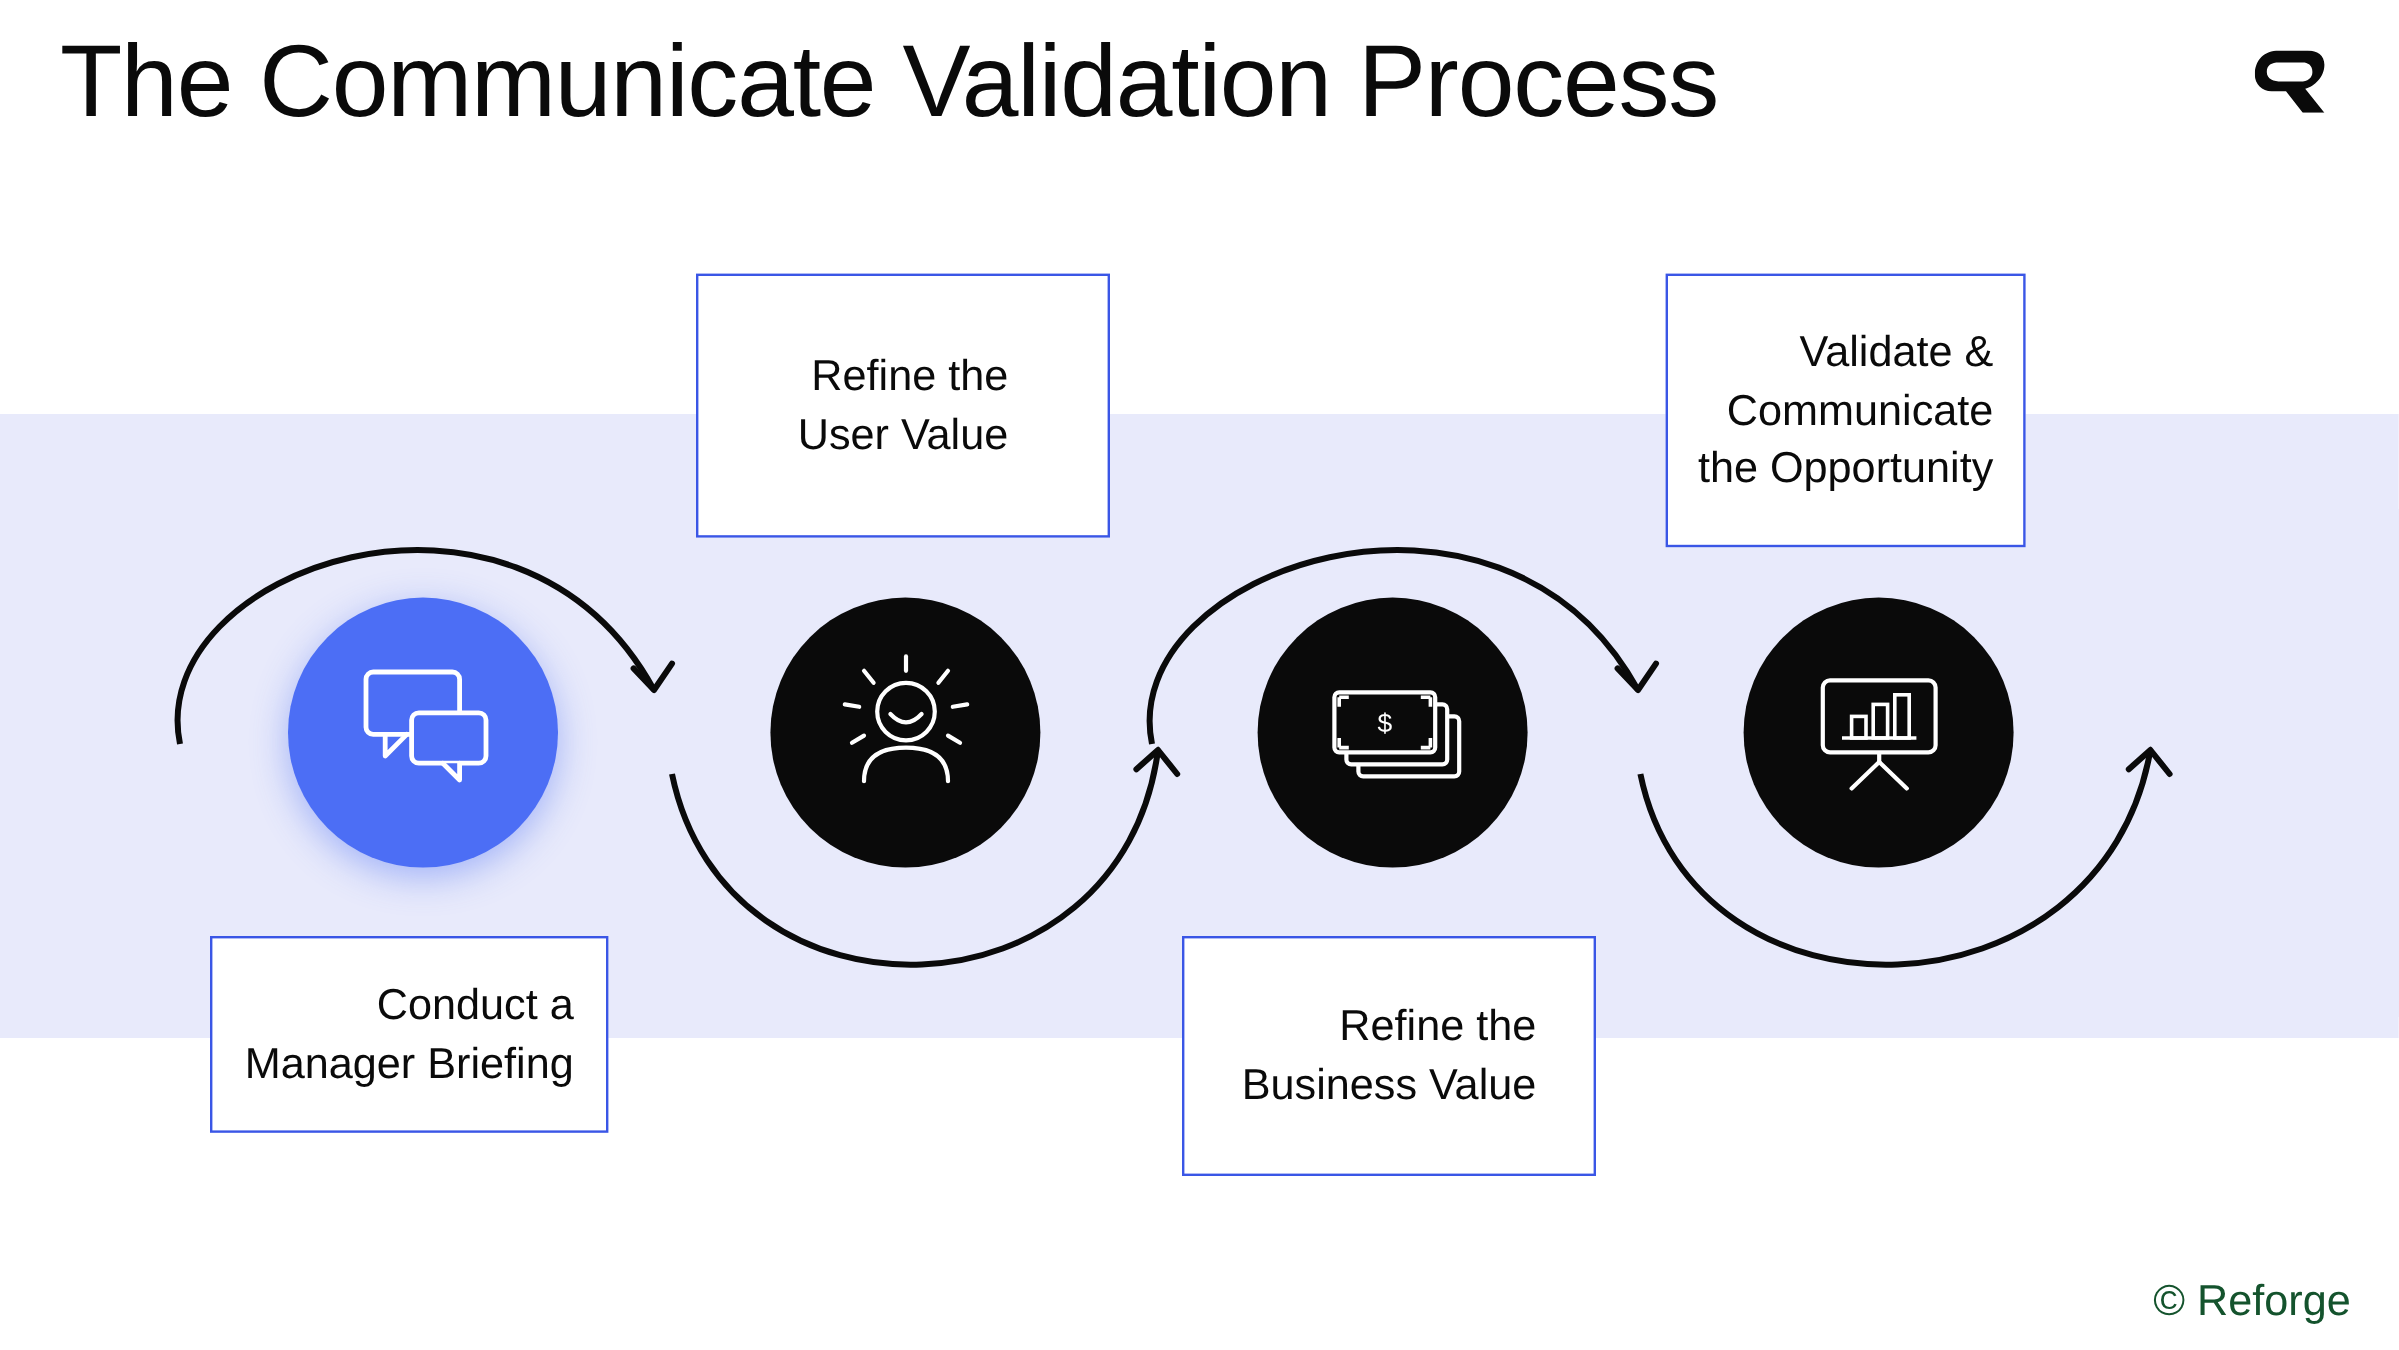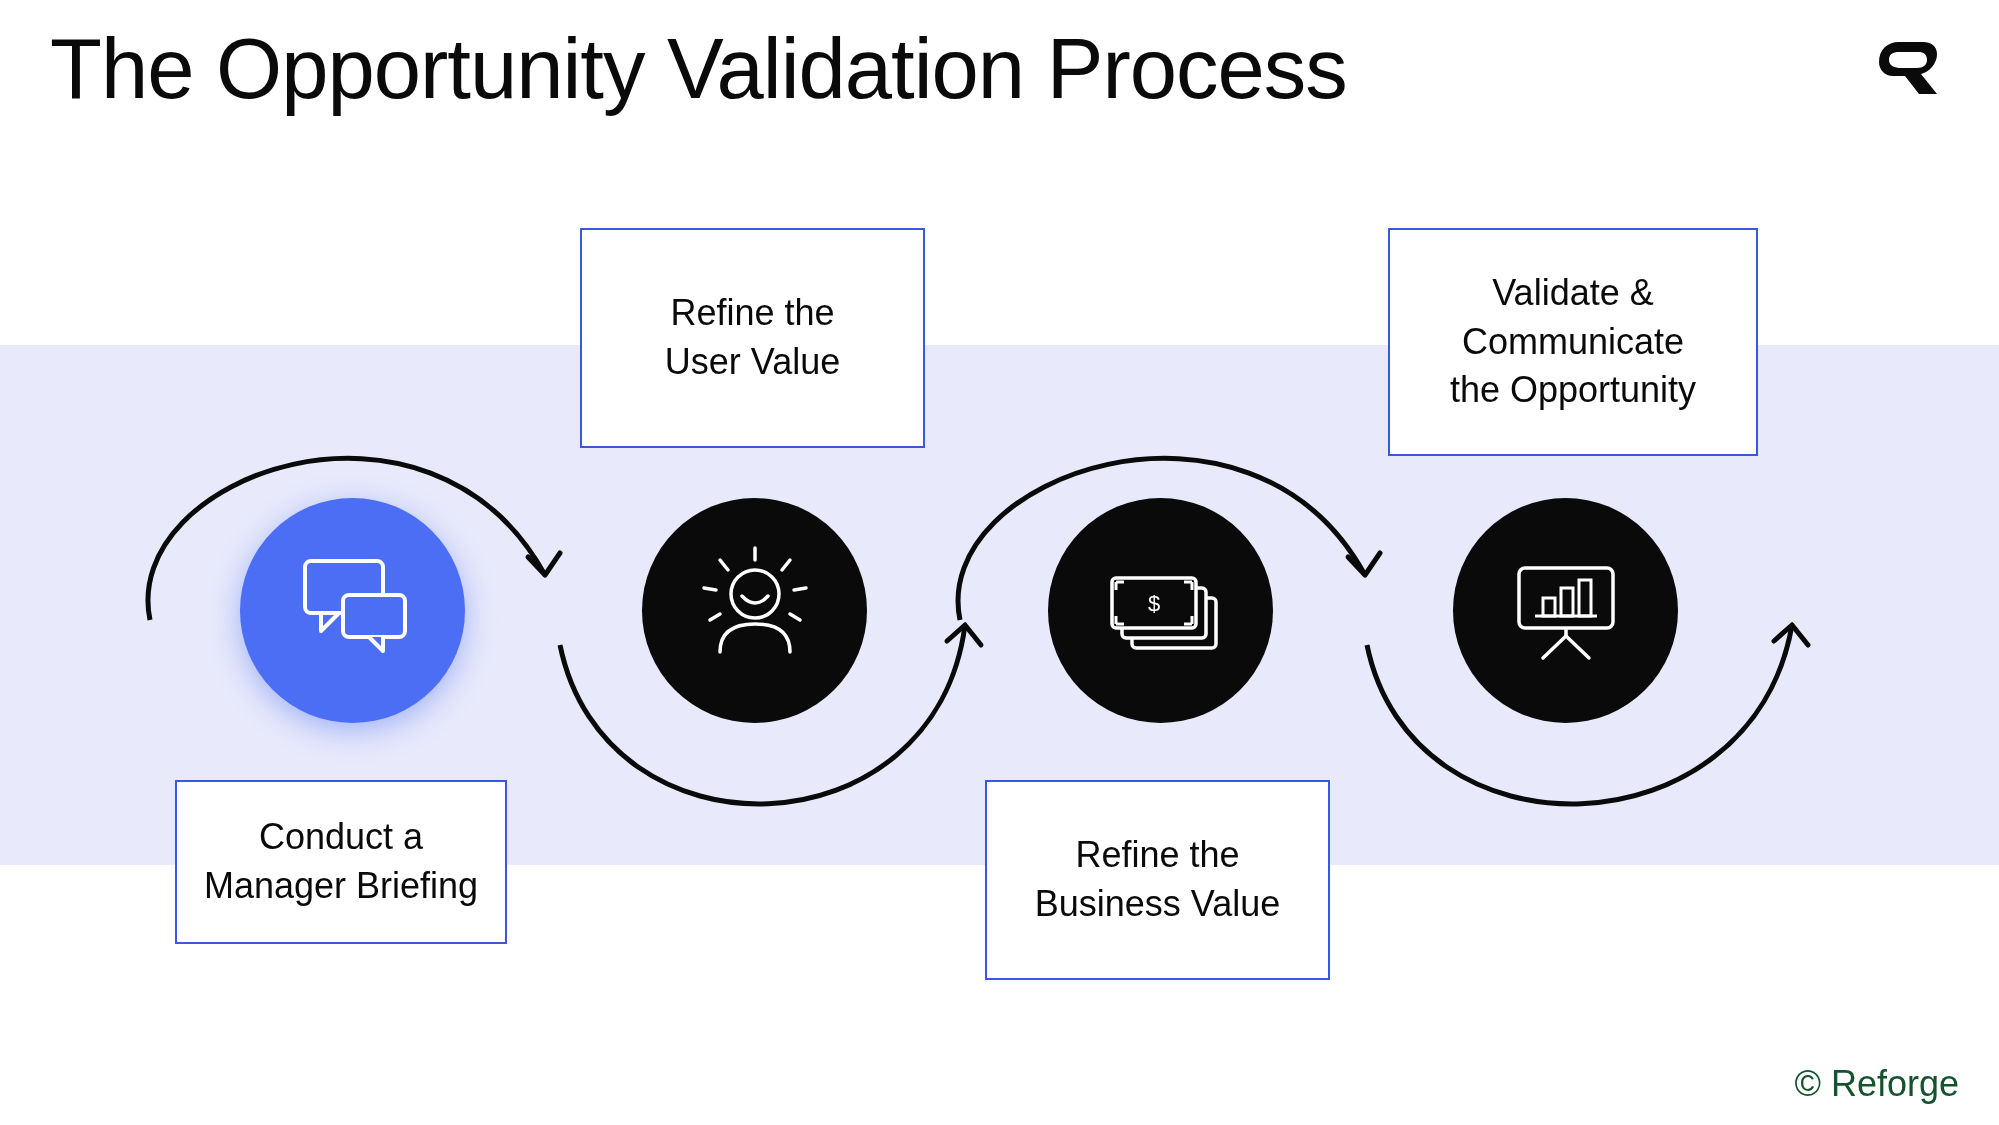--- a/index.html
+++ b/index.html
@@ -6,40 +6,40 @@
   html, body { width: 1999px; height: 1125px; background: #fff; font-family: "Helvetica Neue", Arial, sans-serif; overflow: hidden; }
   .page { position: relative; width: 1999px; height: 1125px; }
   .title { position: absolute; top: 20px; left: 50px; font-size: 85px; font-weight: 400; color: #0a0a0a; letter-spacing: -1px; }
   .logo { position: absolute; top: 42px; right: 60px; }
   .band { position: absolute; top: 345px; left: 0; width: 1999px; height: 520px; background: #e8eafb; }
   .step-box {
     position: absolute;
     background: #fff;
     border: 2px solid #3a56e6;
     display: flex; align-items: center; justify-content: center;
-    text-align: center;
+    text-align: right;
     font-size: 36px; color: #0a0a0a;
     line-height: 1.35;
     padding: 20px 24px;
   }
   .circle {
     position: absolute;
     width: 225px; height: 225px; border-radius: 50%;
     display: flex; align-items: center; justify-content: center;
   }
   .circle.blue { background: #4c6ef5; box-shadow: 0 8px 30px rgba(76,110,245,0.45); }
   .circle.black { background: #0a0a0a; }
   .arc { position: absolute; }
   .footer { position: absolute; bottom: 20px; right: 40px; font-size: 36px; color: #14532d; }
 </style>
 </head>
 <body>
 
 <div class="page">
-  <h1 class="title">The Opportunity Validation Process</h1>
+  <h1 class="title">The Communicate Validation Process</h1>
 
   <div class="logo">
     <svg width="60" height="52" viewBox="0 0 60 52">
       <path d="M20 0 C8 0 0 8 0 20 C0 28 6 34 14 34 L26 34 L40 52 L58 52 L42 32 C50 30 58 22 58 12 C58 4 52 0 44 0 Z M20 10 L40 10 C44 10 48 12 48 18 C48 23 44 26 38 26 L22 26 C16 26 10 24 10 18 C10 12 14 10 20 10 Z" fill="#0a0a0a"></path>
     </svg>
   </div>
 
   <div class="band"></div>
 
   <div class="step-box" style="left:175px; top:780px; width:332px; height:164px;">
@@ -50,21 +50,21 @@
   <div class="step-box" style="left:580px; top:228px; width:345px; height:220px;">
     <span style="white-space:pre-line;">Refine the
 User Value</span>
   </div>
 
   <div class="step-box" style="left:985px; top:780px; width:345px; height:200px;">
     <span style="white-space:pre-line;">Refine the
 Business Value</span>
   </div>
 
-  <div class="step-box" style="left:1388px; top:228px; width:370px; height:228px;">
+  <div class="step-box" style="left:1388px; top:228px; width:300px; height:228px;">
     <span style="white-space:pre-line;">Validate &amp;
 Communicate
 the Opportunity</span>
   </div>
 
   <div class="circle blue" style="left:240px; top:498px;">
     <span>
       <svg width="140" height="140" viewBox="0 0 140 140">
         <rect x="22" y="22" width="78" height="52" rx="6" fill="none" stroke="#fff" stroke-width="4"></rect>
         <path d="M38 74 L38 92 L56 74" fill="none" stroke="#fff" stroke-width="4" stroke-linejoin="round" stroke-linecap="round"></path>

